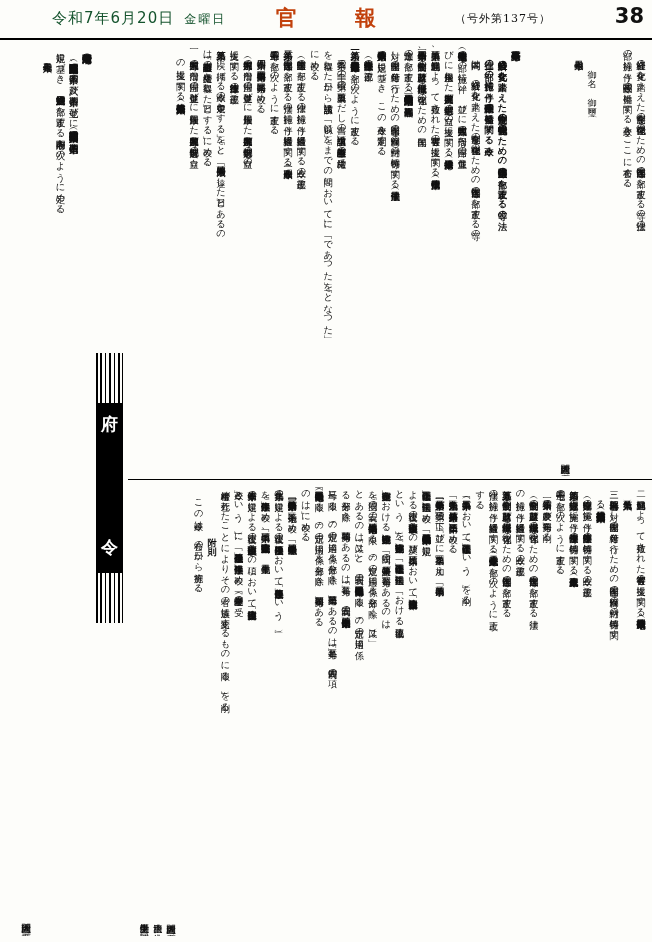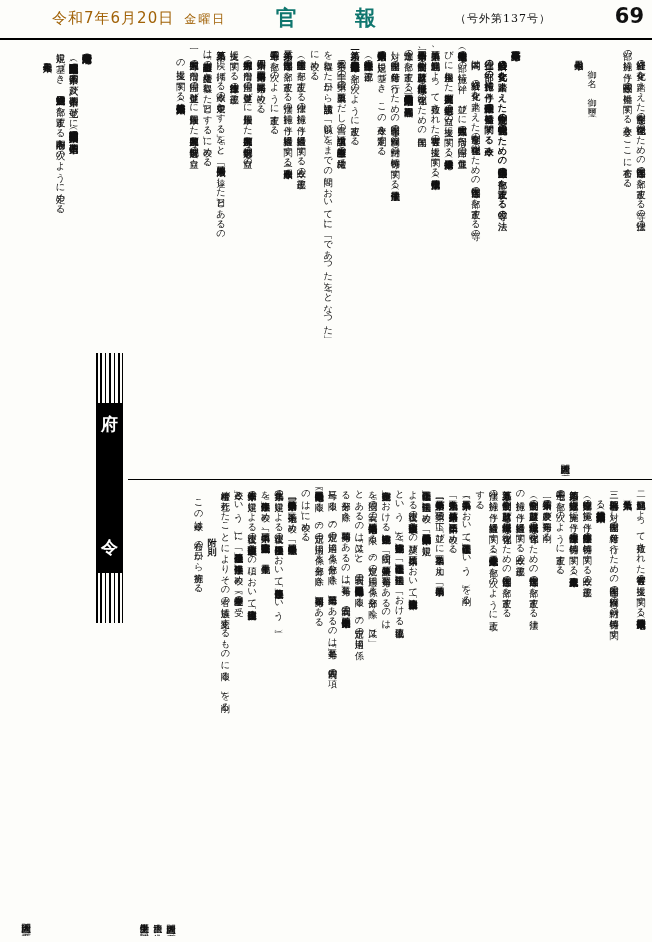--- a/index.html
+++ b/index.html
@@ -14,28 +14,28 @@
     overflow: hidden;
   }
   
   .header {
     position: absolute; top: 0; left: 0; right: 0; height: 38px;
     display: flex; align-items: center;
   }
   .hdr-date {
     position: absolute; left: 52px; top: 9px;
     font-family: "DejaVu Sans", "Liberation Sans", sans-serif;
-    font-size: 15px; letter-spacing: 1px; color:#a16207;
+    font-size: 15px; letter-spacing: 1px; color:#14532d;
   }
   .hdr-weekday { font-size: 12px; margin-left: 10px; letter-spacing: 2px; }
   .hdr-title {
     position: absolute; left: 0; right: 0; top: 4px;
     text-align: center;
     font-size: 21px; letter-spacing: 58px; text-indent: 58px;
-    font-weight: bold; color:#0f766e;
+    font-weight: bold; color:#c2410c;
   }
   .hdr-issue {
     position: absolute; left: 455px; top: 11px;
     font-size: 11px; letter-spacing: 1px;
   }
   .hdr-page {
     position: absolute; right: 8px; top: 4px;
     font-family: "DejaVu Sans", "Liberation Sans", sans-serif;
     font-size: 21px; font-weight: bold;
   }
@@ -85,21 +85,21 @@
 </style>
 </head>
 <body>
 
 <div class="page">
 
   <div class="header">
     <span class="hdr-date"><span>令和7年6月20日</span><span class="hdr-weekday">金曜日</span></span>
     <div class="hdr-title">官報</div>
     <span class="hdr-issue">（号外第137号）</span>
-    <span class="hdr-page">69</span>
+    <span class="hdr-page">38</span>
   </div>
   <div class="top-rule"></div>
 
   <div class="vband" id="band-top">
       <p>　社会経済の変化を踏まえた年金制度の機能強化のための国民年金法等の一部を改正する等の法律の一</p>
       <p>部の施行に伴う関係政令の整備に関する政令をここに公布する。</p>
       <p style="margin-right: 22px;">　　御　名　　御　璽</p>
       <p>　令和七年六月二十日</p>
       <p style="text-align: end;">内閣総理大臣　石破　茂</p>
       <p style="margin-right: 36px;"><b>政令第二百二十三号</b></p>

